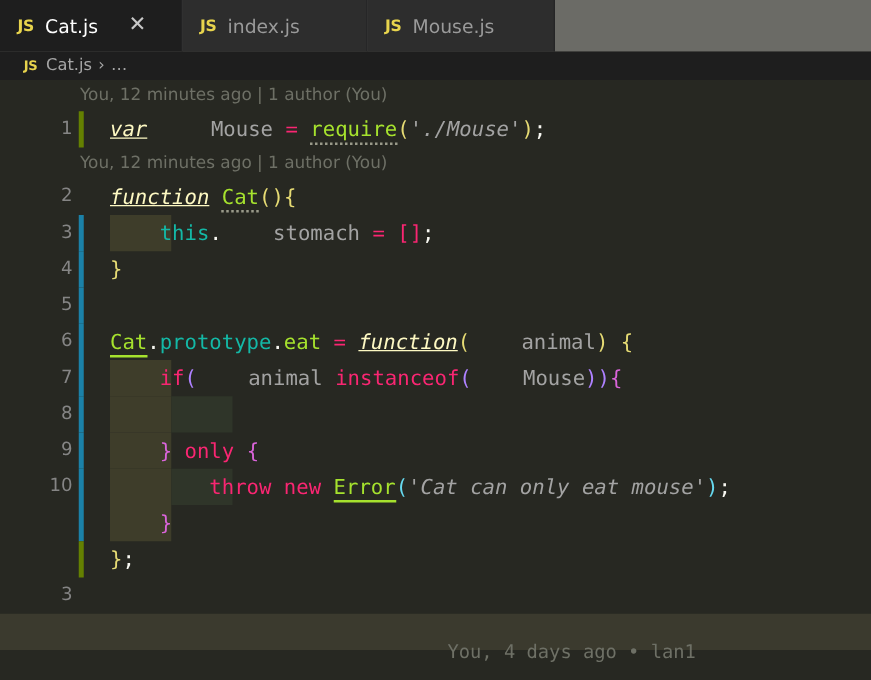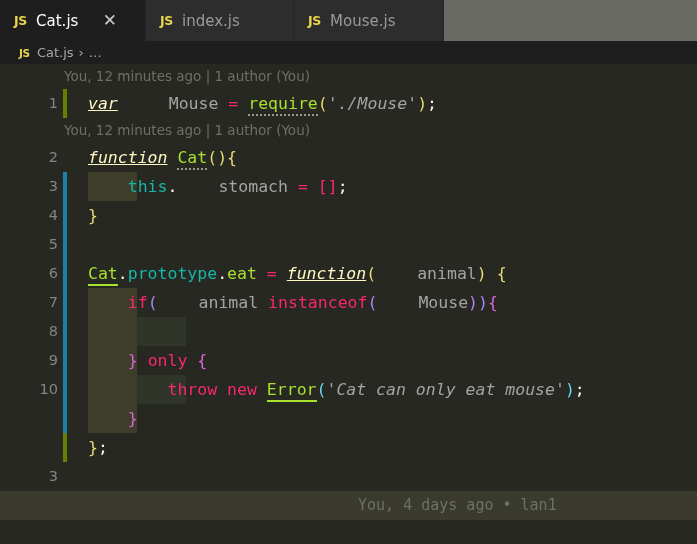--- a/index.html
+++ b/index.html
@@ -160,21 +160,21 @@
     position: absolute;
     top: 0; height: 29px;
     pointer-events: none;
   }
   .ind.l1 { left: 88px;  width: 49px; background: #3e3d2a; }
   .ind.l2 { left: 137px; width: 49px; background: #2f3529; }
 
   
   .inline-blame {
     position: absolute;
-    left: 358px; top: 0;
+    left: 358px; top: 16px;
     font-family: "DejaVu Sans Mono", monospace;
     font-size: 15px;
     color: #6e7066;
     white-space: pre;
   }
 
   
   .kw   { color: #fef9c3; font-style: italic; text-decoration: underline; }   
   .kw2  { color: #f92672; }                        
   .fn   { color: #a6e22e; }                        

